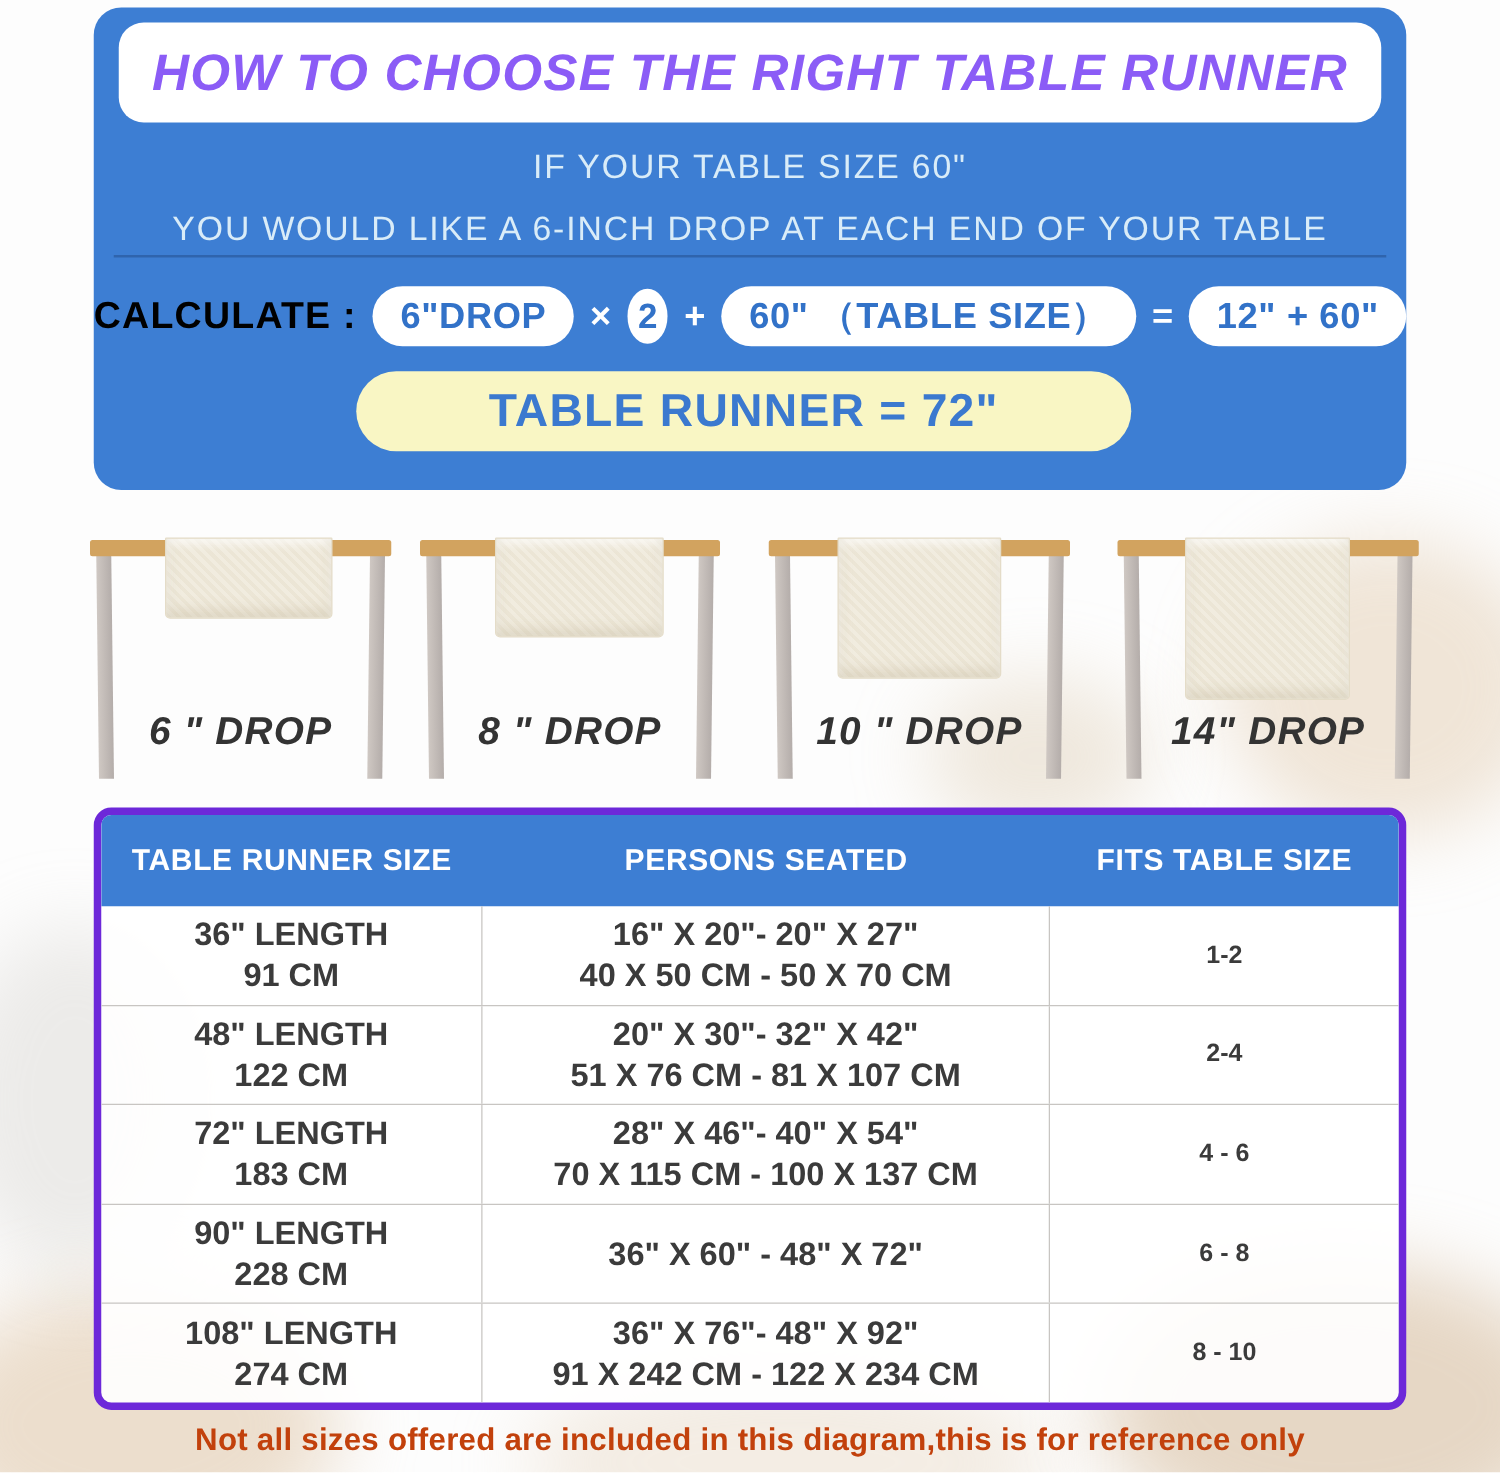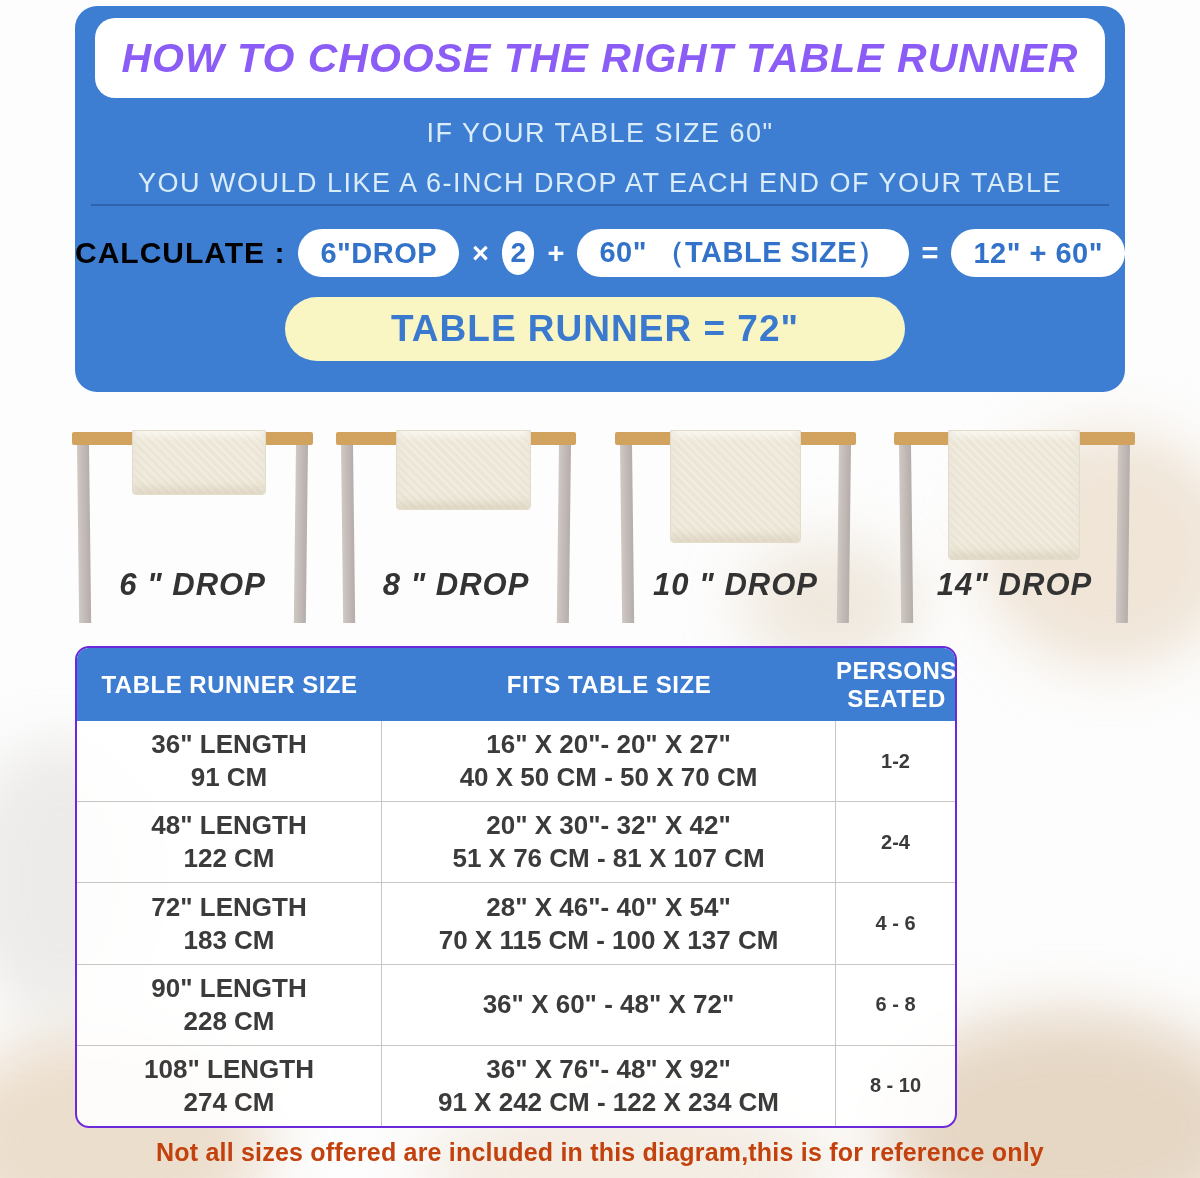--- a/index.html
+++ b/index.html
@@ -54,22 +54,22 @@
             box-shadow:inset 0 -6px 10px rgba(190,178,150,0.35), inset 0 4px 8px rgba(255,255,255,0.8);
             background-image:repeating-linear-gradient(45deg, rgba(220,210,185,0.25) 0 3px, rgba(255,255,255,0) 3px 6px); }
   .t1 .runner { left:60px; width:134px; height:65px; }
   .t2 .runner { left:60px; width:135px; height:80px; }
   .t3 .runner { left:55px; width:131px; height:113px; }
   .t4 .runner { left:54px; width:132px; height:130px; }
   .drop-label { position:absolute; left:0; right:0; top:172px; text-align:center; z-index:4;
                 font-size:31px; font-weight:700; font-style:italic; color:#333333; letter-spacing:1px; white-space:nowrap; }
 
   
-  .size-table { position:absolute; left:75px; top:646px; width:882px; height:482px;
-                border:2px solid #6d28d9; border-radius:14px; overflow:hidden;
+  .size-table { position:absolute; left:75px; top:646px; width:1050px; height:482px;
+                border:6px solid #6d28d9; border-radius:14px; overflow:hidden;
                 background:rgba(255,255,255,0.90); display:flex; flex-direction:column; }
   .st-header { height:73px; flex:0 0 73px; background:#3d7ed3; display:grid;
                grid-template-columns:305px 454px 1fr; align-items:center; }
   .st-header .hcell { text-align:center; color:#ffffff; font-weight:700; font-size:24px; letter-spacing:0.5px; }
   .st-body { flex:1; display:flex; flex-direction:column; }
   .st-row { flex:1; display:grid; grid-template-columns:305px 454px 1fr; border-top:1px solid #c8c5c2; }
   .cell { display:flex; flex-direction:column; align-items:center; justify-content:center;
           text-align:center; color:#3b3b3b; font-weight:700; font-size:26px; line-height:33px; }
   .cell.v { border-right:1px solid #c8c5c2; }
   .cell.persons { font-size:20px; }
@@ -145,22 +145,22 @@
       <div class="tabletop"></div>
       <div class="runner"></div>
       <div class="drop-label">14" DROP</div>
     </div>
 
   </section>
 
   <section class="size-table">
     <div class="st-header">
       <div class="hcell">TABLE RUNNER SIZE</div>
+      <div class="hcell">PERSONS SEATED</div>
       <div class="hcell">FITS TABLE SIZE</div>
-      <div class="hcell">PERSONS SEATED</div>
     </div>
     <div class="st-body">
 
       <div class="st-row" style="border-top:none;">
         <div class="cell v">
           <span>36" LENGTH</span>
           <span>91 CM</span>
         </div>
         <div class="cell v">
           <span>16" X 20"- 20" X 27"</span>

